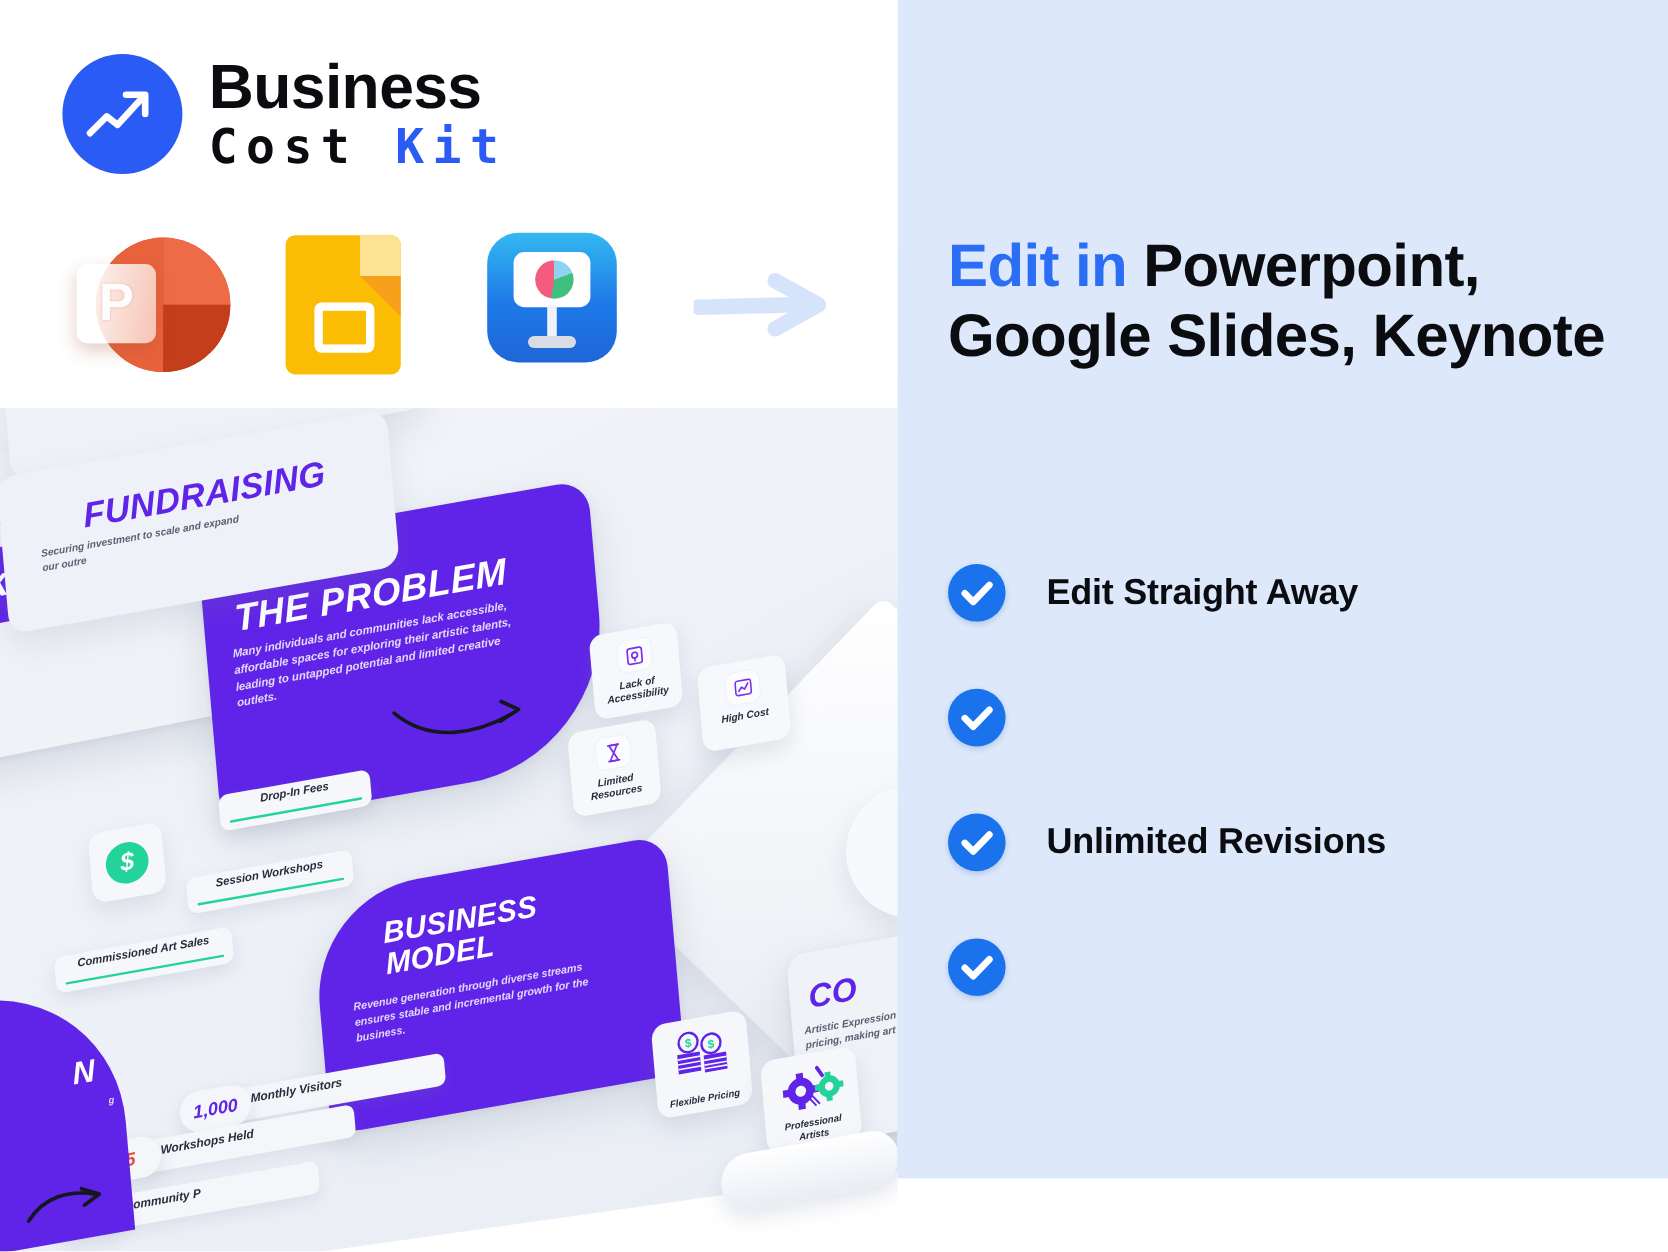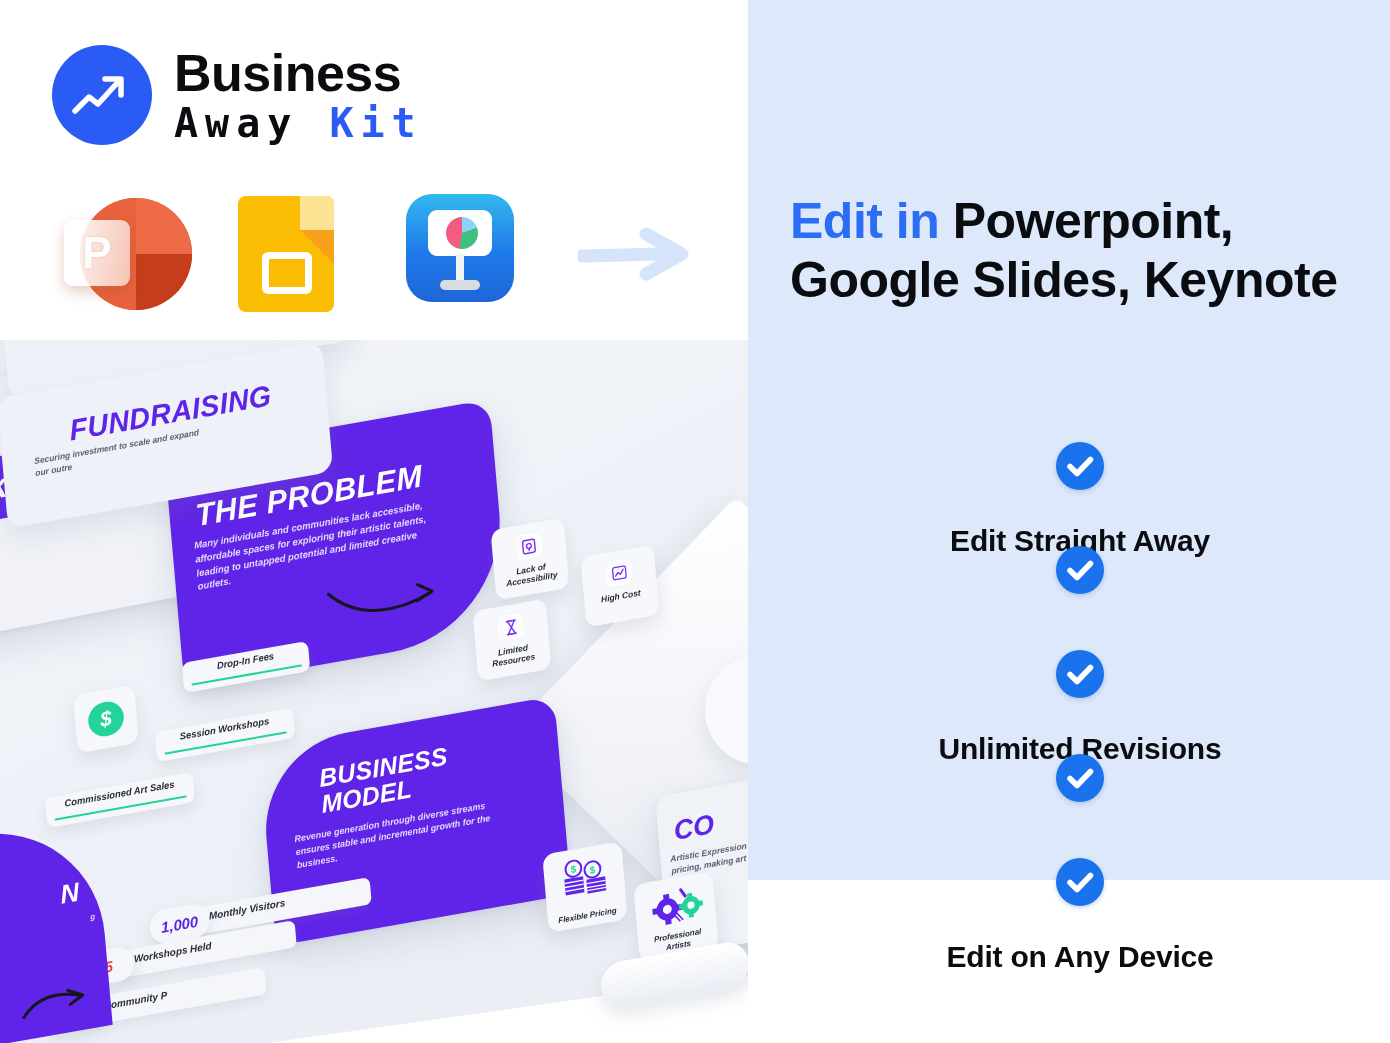--- a/index.html
+++ b/index.html
@@ -319,31 +319,31 @@
   .kn-stem { position:absolute; left:50px; top:60px; width:8px; height:32px; background:#f0f2f5;
              border-radius:2px; }
   .kn-base { position:absolute; left:34px; top:86px; width:40px; height:10px; border-radius:6px;
              background:#d9dde3; }
 
   
   .arrow-big { width:120px; height:60px; position:relative; flex:0 0 auto; margin-left:10px; }
 
   
   .right-panel {
-    position:absolute; left:748px; top:0; width:642px; height:880px;
+    position:absolute; left:748px; top:0; width:642px; height:982px;
     background:#dde9fb;
   }
   .headline {
     position:absolute; left:42px; top:192px; width:580px;
     font-size:50px; font-weight:800; line-height:1.17; color:#0b0c10;
     letter-spacing:-.5px;
   }
   .headline .accent { color:#2b6ef5; }
   .check-list { position:absolute; left:42px; top:442px; width:580px; }
-  .check-item { display:flex; align-items:center; gap:34px; height:104px;flex-direction:column; }
+  .check-item { display:flex; align-items:center; gap:34px; height:104px; }
   .check-ico { width:48px; height:48px; flex:0 0 auto; position:relative; }
   .check-ico .disc { position:absolute; inset:0; border-radius:50%; background:#1a73ed;
                      box-shadow:0 2px 5px rgba(20,70,160,.22); }
   .check-ico svg { position:absolute; inset:0; }
   .check-label { font-size:30px; font-weight:800; color:#0b0c10; letter-spacing:-.2px; }
 </style>
 </head>
 <body>
 
 <div id="stage">
@@ -518,21 +518,21 @@
     <div class="header">
       <div class="logo-row">
         <div class="logo-mark">
           <svg width="62" height="56" viewBox="0 0 62 56">
             <path d="M4 44 L18 30 L27 37 L48 14" stroke="#ffffff" stroke-width="5.5" fill="none" stroke-linecap="round" stroke-linejoin="round"></path>
             <path d="M34 12 L50 12 L50 28" stroke="#ffffff" stroke-width="5.5" fill="none" stroke-linecap="round" stroke-linejoin="round"></path>
           </svg>
         </div>
         <div class="logo-text">
           <div class="l1">Business</div>
-          <div class="l2"><span>Away </span><span class="kit">Kit</span></div>
+          <div class="l2"><span>Cost </span><span class="kit">Kit</span></div>
         </div>
       </div>
 
       <div class="apps-row">
 
         <div class="app-ico">
           <div class="ppt-circle">
               <div class="ppt-q3"></div>
             </div>
           <div class="ppt-tile">
@@ -604,25 +604,16 @@
 
       <div class="check-item">
         <div class="check-ico">
           <div class="disc"></div>
           <svg width="48" height="48" viewBox="0 0 48 48">
               <path d="M14 24.5 L21 31.5 L34.5 17.5" stroke="#ffffff" stroke-width="5.6" fill="none" stroke-linecap="round" stroke-linejoin="round"></path>
             </svg>
         </div>
       </div>
 
-      <div class="check-item">
-        <div class="check-ico">
-          <div class="disc"></div>
-          <svg width="48" height="48" viewBox="0 0 48 48">
-              <path d="M14 24.5 L21 31.5 L34.5 17.5" stroke="#ffffff" stroke-width="5.6" fill="none" stroke-linecap="round" stroke-linejoin="round"></path>
-            </svg>
-        </div>
-        <div class="check-label">Edit on Any Device</div>
-      </div>
 
     </div>
   </div>
 </div>
 
 </body></html>

